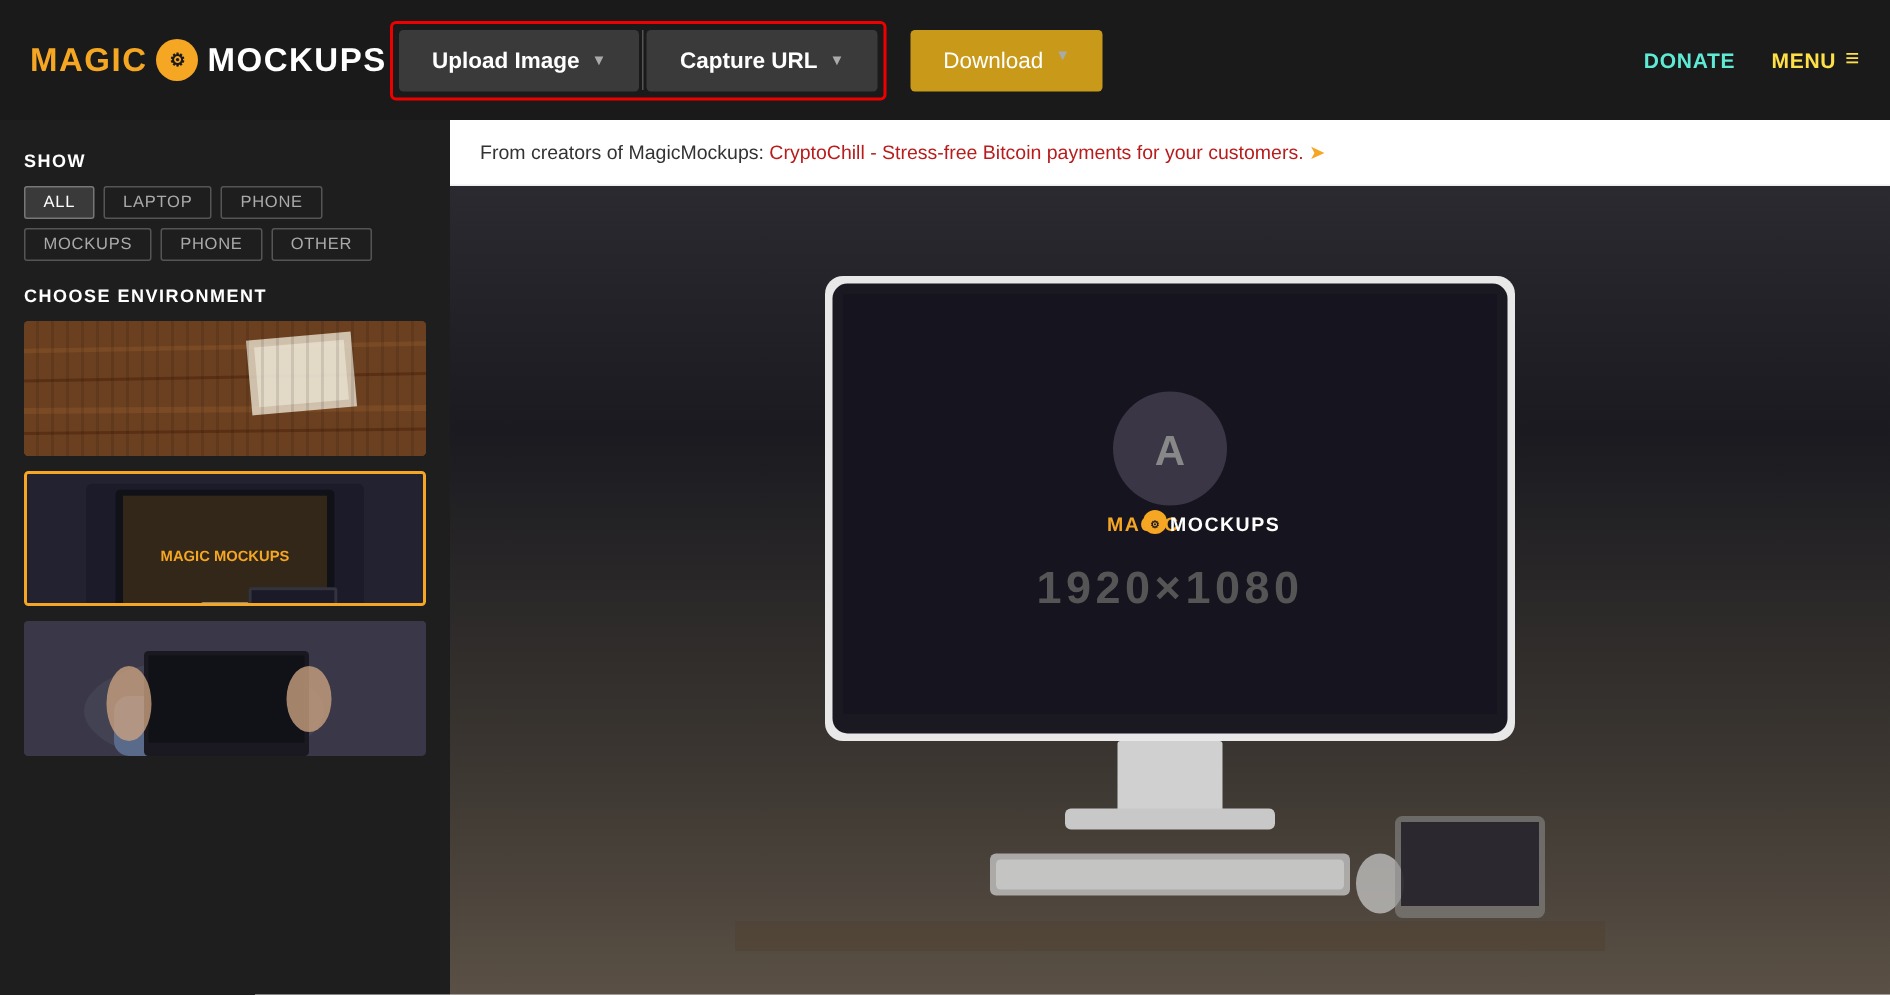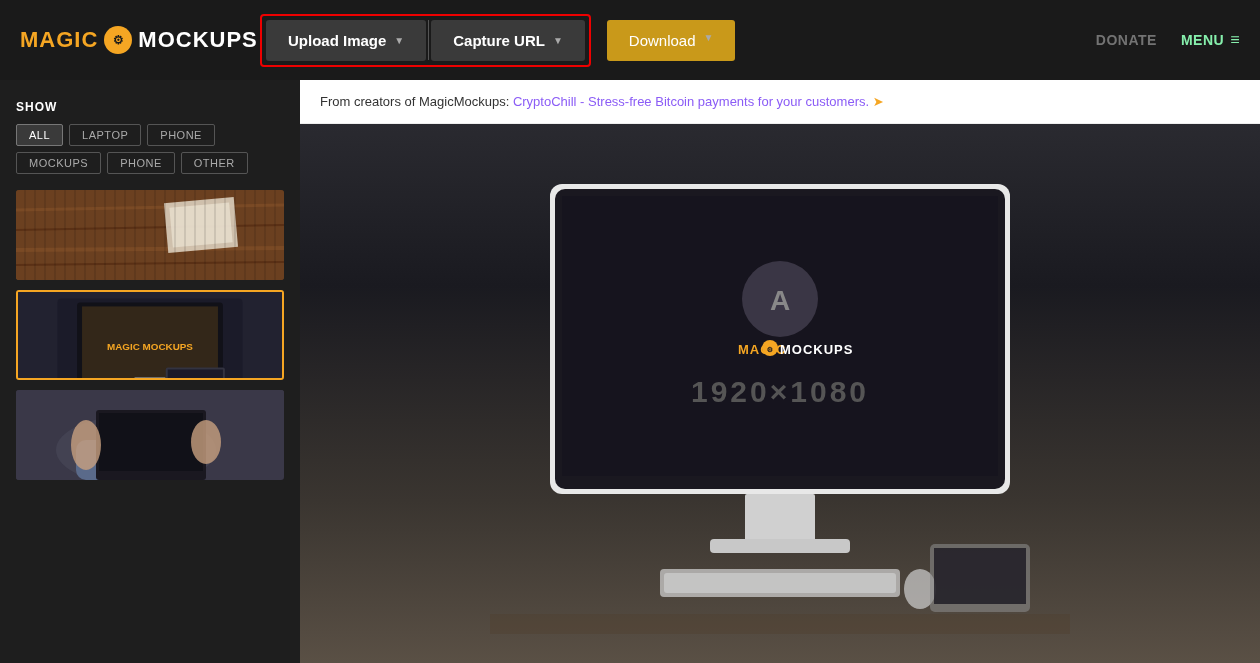--- a/index.html
+++ b/index.html
@@ -67,28 +67,28 @@
       margin-left: 16px;
     }
 
     .header-right {
       margin-left: auto;
       display: flex;
       align-items: center;
       gap: 24px;
     }
     .nav-donate {
-      color: #737373;
+      color: #5eead4;
       font-size: 14px;
       font-weight: bold;
       cursor: pointer;
       letter-spacing: 0.5px;
     }
     .nav-menu {
-      color: #86efac;
+      color: #fde047;
       font-size: 14px;
       font-weight: bold;
       cursor: pointer;
       display: flex;
       align-items: center;
       gap: 6px;
       letter-spacing: 0.5px;
       justify-content: flex-end;
     }
     .hamburger-icon { font-size: 16px; }
@@ -195,21 +195,21 @@
 
     .promo-bar {
       background: #fff;
       padding: 14px 20px;
       font-size: 13px;
       color: #333;
       border-bottom: 1px solid #eee;
       flex-shrink: 0;
     }
     .promo-link {
-      color: #8b5cf6;
+      color: #b91c1c;
       cursor: pointer;
       text-decoration: none;
     }
     .promo-arrow { color: #f5a623; }
 
     .mockup-display {
       flex: 1;
       background: linear-gradient(180deg, #2a2a30 0%, #1a1a20 30%, #3a3530 70%, #5a5045 100%);
       display: flex;
       align-items: center;
@@ -275,20 +275,21 @@
     <div class="sidebar-section-title">SHOW</div>
     <div class="filter-buttons">
       <button class="filter-btn active">ALL</button>
       <button class="filter-btn">LAPTOP</button>
       <button class="filter-btn">PHONE</button>
       <button class="filter-btn">MOCKUPS</button>
       <button class="filter-btn">PHONE</button>
       <button class="filter-btn">OTHER</button>
     </div>
 
+    <div class="env-title">CHOOSE ENVIRONMENT</div>
     <div class="env-thumbnails">
 
       <div class="env-thumb env-wood">
         
         <svg width="100%" height="100%" viewBox="0 0 268 90" preserveAspectRatio="xMidYMid slice">
           <rect width="268" height="90" fill="#6b4020"></rect>
           <rect width="268" height="90" fill="url(#wood)" opacity="0.5"></rect>
           <line x1="0" y1="20" x2="268" y2="15" stroke="#7a4a25" stroke-width="3"></line>
           <line x1="0" y1="40" x2="268" y2="35" stroke="#5a3015" stroke-width="2"></line>
           <line x1="0" y1="60" x2="268" y2="58" stroke="#7a4a25" stroke-width="4"></line>

